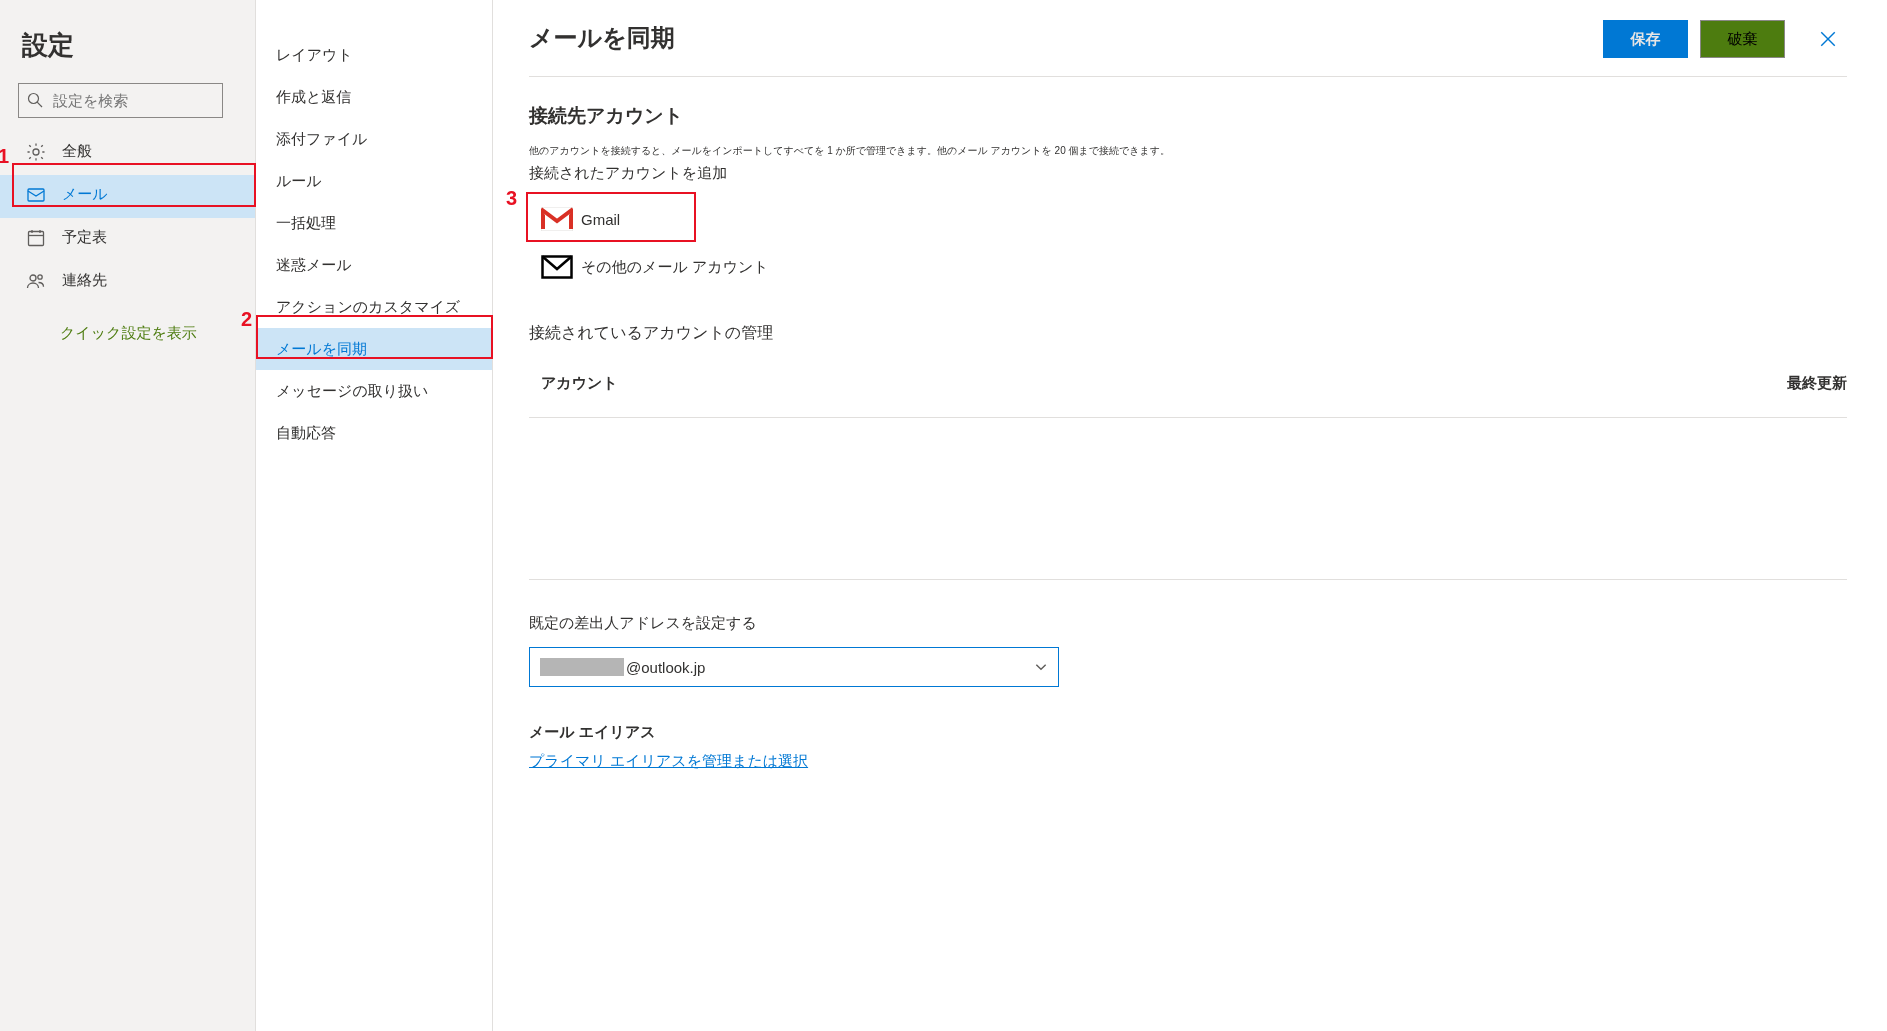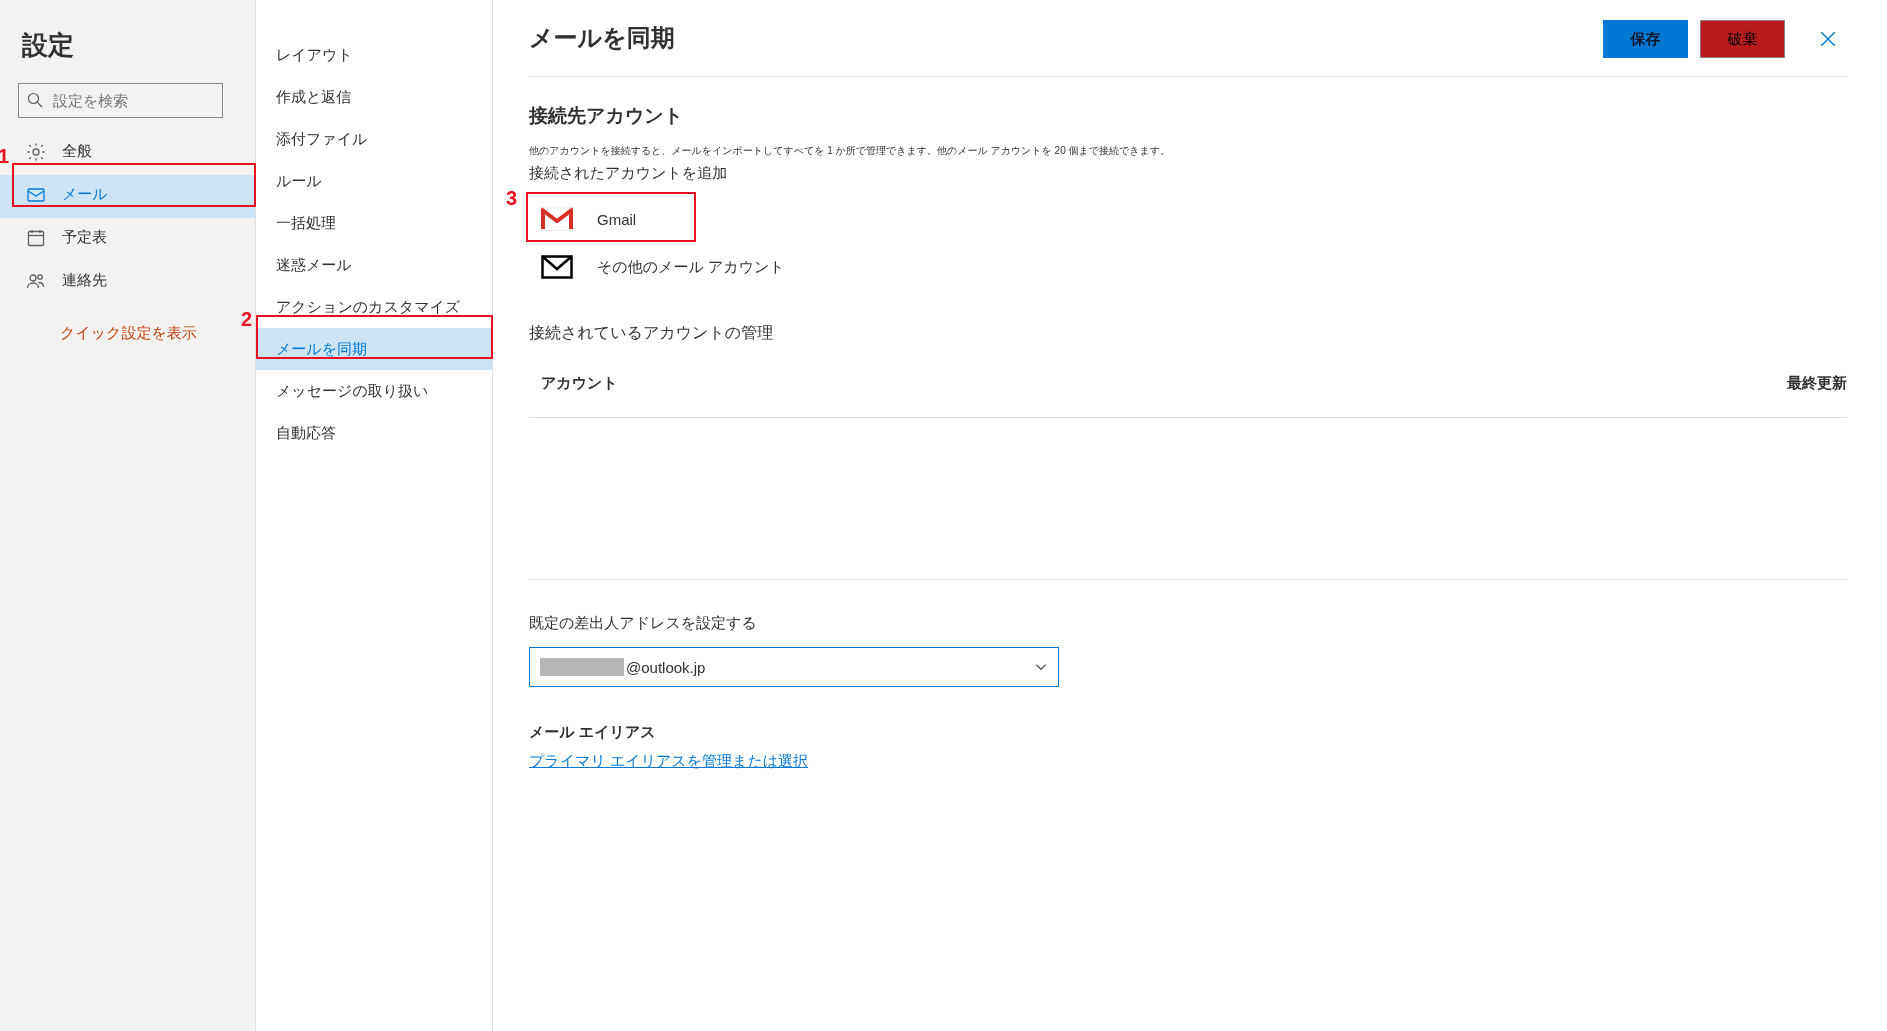--- a/index.html
+++ b/index.html
@@ -14,43 +14,43 @@
 .search-box { display: flex; align-items: center; border: 1px solid #8a8886; height: 35px; padding: 0 8px; background: #f3f2f1; }
 .search-box .icon { width: 18px; height: 18px; color: #605e5c; margin-right: 8px; flex-shrink: 0; }
 .search-box input { border: none; outline: none; background: transparent; font-size: 15px; color: #605e5c; width: 100%; }
 
 .nav1-list { }
 .nav1-item { display: flex; align-items: center; height: 43px; padding: 0 18px 4px 26px; cursor: pointer; color: #323130; }
 .nav1-item .icon { width: 20px; height: 20px; margin-right: 16px; color: #605e5c; flex-shrink: 0; }
 .nav1-item.selected { background: #cce4f6; color: #0078d4; }
 .nav1-item.selected .icon { color: #0078d4; }
 
-.quick-link { padding: 20px 0 0 60px; color: #c2410c; font-size: 15px; cursor: pointer; }
+.quick-link { padding: 20px 0 0 60px; color: #4d7c0f; font-size: 15px; cursor: pointer; }
 
 
 .col2 { width: 237px; border-right: 1px solid #e1dfdd; padding-top: 34px; position: relative; }
 .nav2-item { display: flex; align-items: center; height: 42px; padding: 0 20px; cursor: pointer; color: #323130; font-size: 15px; }
 .nav2-item.selected { background: #cce4f6; color: #0078d4; font-weight: 400; }
 
 
 .col3 { flex: 1; padding: 22px 40px 0 36px; position: relative; overflow-y: auto; }
 .header-row { display: flex; align-items: flex-start; }
 .main-title { font-size: 24px; font-weight: 600; flex: 1; }
 .header-actions { display: flex; align-items: center; gap: 12px; margin-top: -2px; }
-.btn { height: 38px; min-width: 85px; padding: 0 20px; font-size: 15px; border: 1px solid #8a8886; background: #b91c1c; cursor: pointer; }
-.btn.primary { background: #0078d4; border-color: #0078d4; color: #0f172a; font-weight: 600; }
+.btn { height: 38px; min-width: 85px; padding: 0 20px; font-size: 15px; border: 1px solid #8a8886; background: #4d7c0f; cursor: pointer; }
+.btn.primary { background: #0078d4; border-color: #0078d4; color: #e5e5e5; font-weight: 600; }
 .close-x { width: 38px; height: 38px; display: flex; align-items: center; justify-content: center; cursor: pointer; color: #0078d4; margin-left: 12px; }
 
 .hr { border: none; border-top: 1px solid #e1dfdd; margin: 18px 0 26px 0; }
 
 .section-h { font-size: 19px; font-weight: 600; margin-bottom: 14px; }
 .section-sub { font-size: 10px; color: #323130; margin-bottom: 6px; line-height: 1.5; }
 .sub-label { font-size: 15px; color: #323130; margin-bottom: 14px; }
 
-.provider-row { display: flex; align-items: center; height: 44px; padding: 4px 8px; cursor: pointer; gap: 24px; margin-left: 4px; margin-bottom: 4px; }
+.provider-row { display: flex; align-items: center; height: 44px; padding: 4px 8px; cursor: pointer; gap: 8px; margin-left: 4px; margin-bottom: 4px; }
 .provider-icon { width: 32px; height: 32px; display: flex; align-items: center; justify-content: center; }
 .provider-label { font-size: 15px; }
 
 .manage-h { font-size: 16px; font-weight: 400; color: #323130; margin-top: 34px; margin-bottom: 30px; }
 .tbl { }
 .tbl-head { display: flex; border-bottom: 1px solid #e1dfdd; padding: 0 0 24px 12px; font-size: 15px; font-weight: 600; justify-content: space-between; }
 .th-acct { width: 380px; }
 .th-upd { }
 
 .spacer-lg { height: 162px; border-bottom: 1px solid #e1dfdd; }

